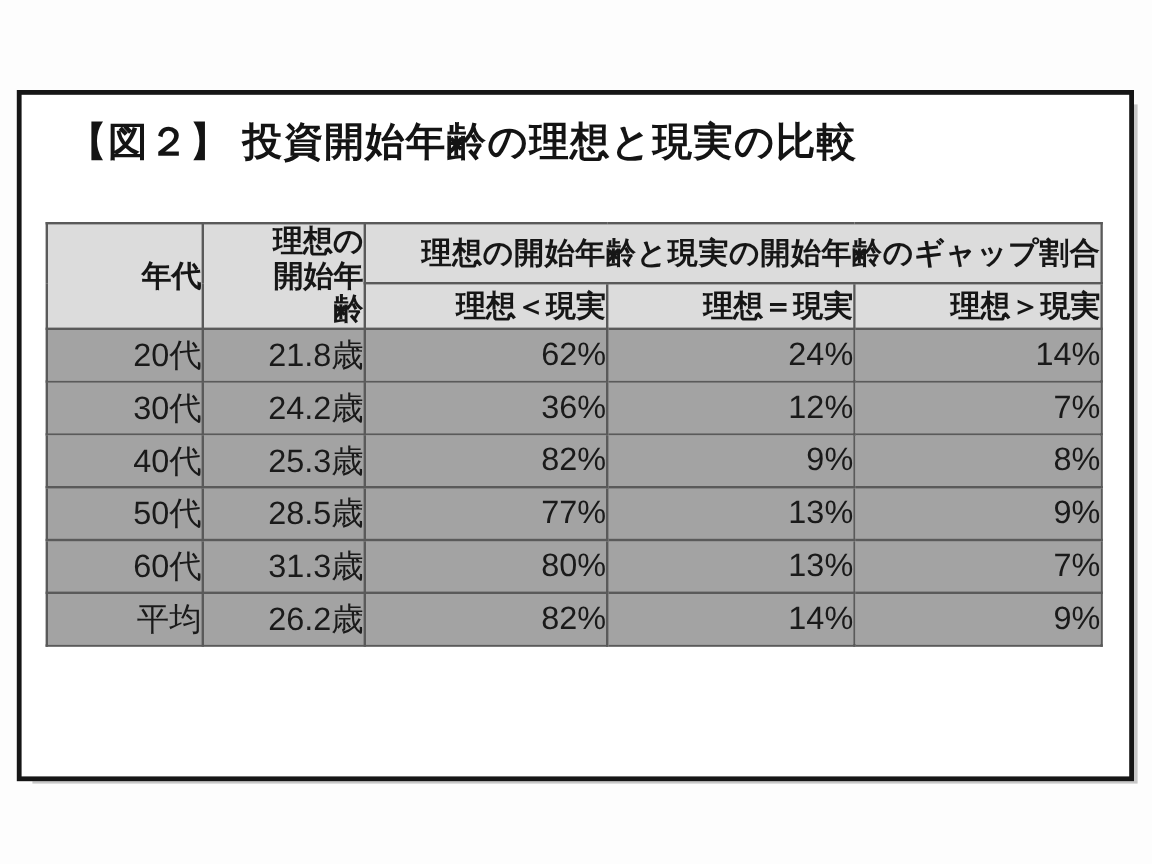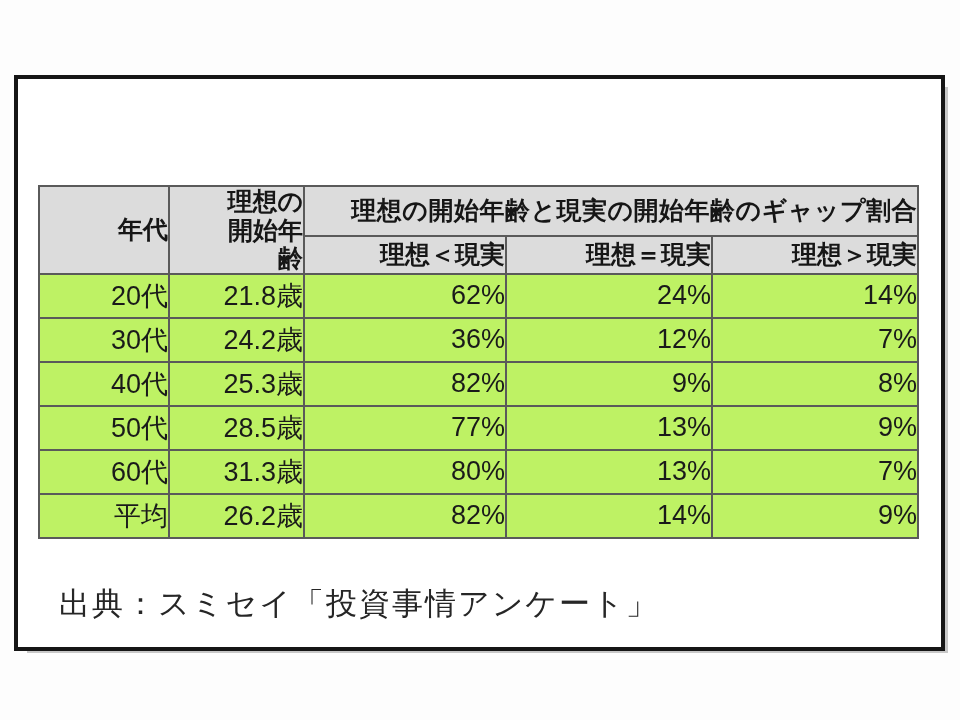--- a/index.html
+++ b/index.html
@@ -45,40 +45,41 @@
     background: #dcdcdc;
     font-weight: bold;
     font-size: 25px;
     color: #161616;
   }
   th.two-line { white-space: pre-line; line-height: 1.14; padding-left: 40px; }
   tr.hdr-top th { height: 46px; }
   tr.hdr-sub th { height: 32px; }
   th.gap-group { font-size: 24px; letter-spacing: 0.5px; margin-top: 12px; }
   table.cmp tbody td {
-    background: #bef264;
+    background: #a3a3a3;
     height: 44px;
     font-size: 27px;
     font-weight: normal;
     color: #1a1a1a;
   }
   .source {
     position: absolute;
     left: 41px; top: 504px;
     font-family: "DejaVu Serif", "Liberation Serif", serif;
     font-size: 31px;
     letter-spacing: 2px;
     color: #262626;
     white-space: nowrap;
   }
 </style>
 </head>
 <body>
 
 <div class="frame">
+  <div class="title">【図２】 投資開始年齢の理想と現実の比較</div>
 
   <table class="cmp">
     <colgroup>
       <col style="width:130px">
       <col style="width:135px">
       <col style="width:202px">
       <col style="width:206px">
       <col style="width:206px">
     </colgroup>
     <thead>
@@ -133,14 +134,13 @@
         <tr>
           <td>平均</td>
           <td>26.2歳</td>
           <td>82%</td>
           <td>14%</td>
           <td>9%</td>
         </tr>
       </tbody>
   </table>
 
-  <div class="source">出典：スミセイ「投資事情アンケート」</div>
 </div>
 
 </body></html>

